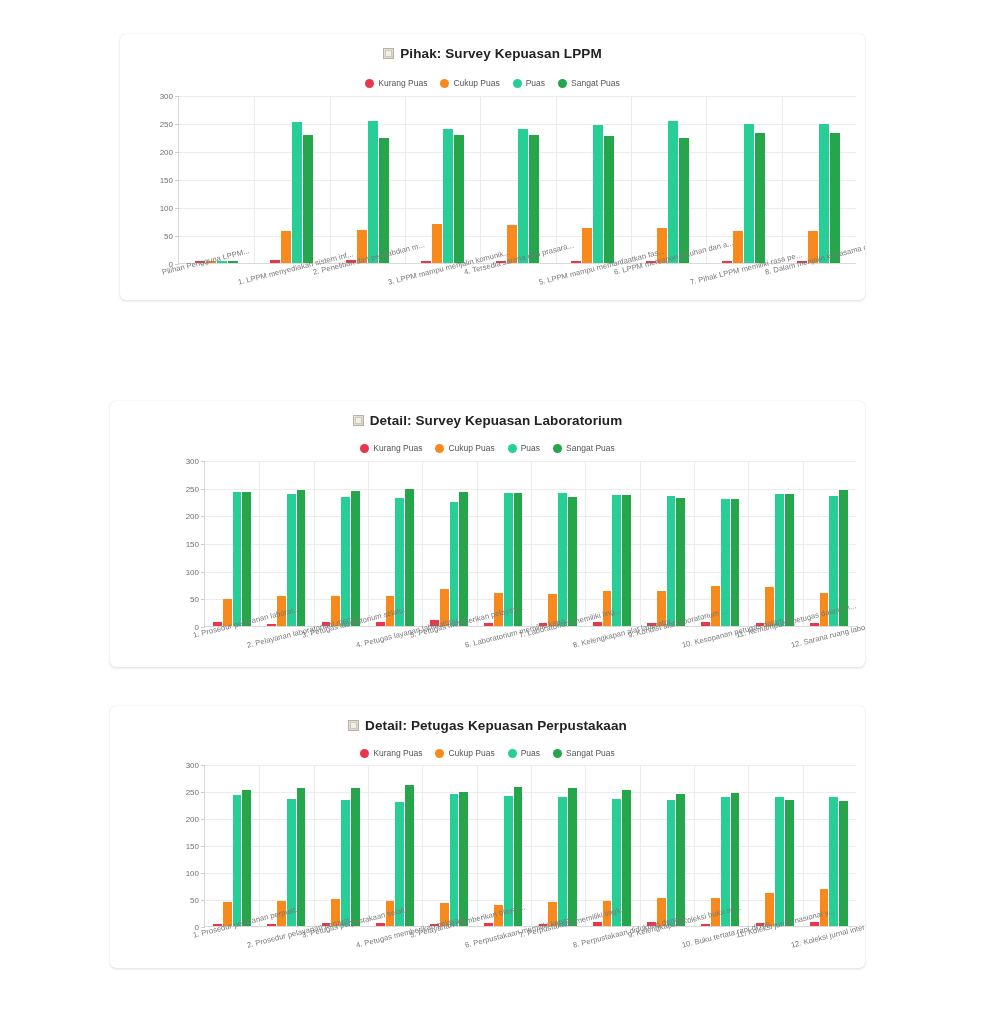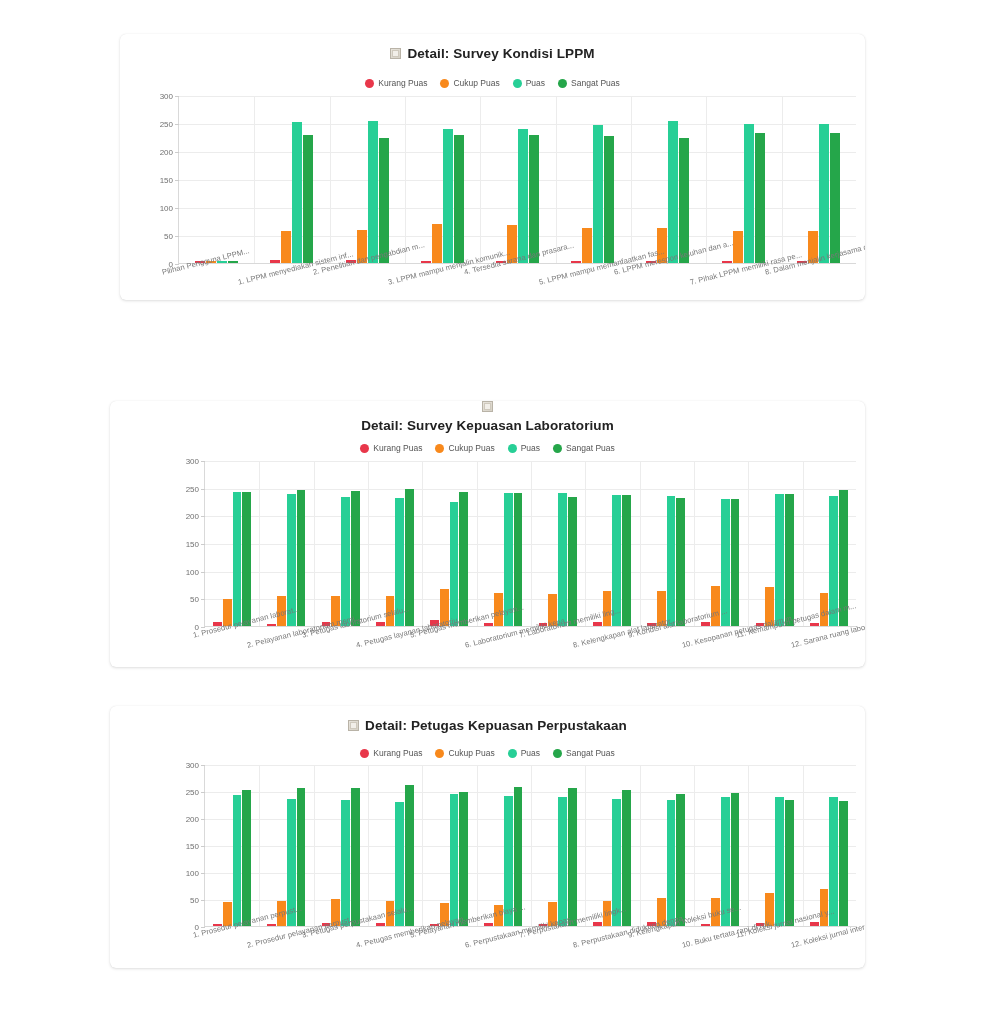--- a/index.html
+++ b/index.html
@@ -142,21 +142,21 @@
   }
 </style>
 </head>
 <body>
 
 <div class="page">
 
 <div class="card" style="left: 120px; top: 34px; width: 745px; height: 266px;">
       <div class="card-title" style="position: absolute; left: 0px; right: 0px; top: 12px;">
         <span class="title-icon"></span>
-        <span>Detail: Survey Kondisi LPPM</span>
+        <span>Pihak: Survey Kepuasan LPPM</span>
       </div>
       <div class="legend" style="position: absolute; left: 0px; right: 0px; top: 44px;">
         <div class="legend-item">
           <span class="legend-swatch" style="background: rgb(232, 55, 74);"></span>
           <span>Kurang Puas</span>
         </div>
         <div class="legend-item">
           <span class="legend-swatch" style="background: rgb(248, 137, 28);"></span>
           <span>Cukup Puas</span>
         </div>
@@ -261,21 +261,21 @@
         <div class="xlabel" style="left: 192.093px; top: 2px;">2. Penelitian dan pengabdian m...</div>
         <div class="xlabel" style="left: 267.427px; top: 12px;">3. LPPM mampu menjalin komunik...</div>
         <div class="xlabel" style="left: 342.76px; top: 2px;">4. Tersedia sarana dan prasara...</div>
         <div class="xlabel" style="left: 418.093px; top: 12px;">5. LPPM mampu memanfaatkan fas...</div>
         <div class="xlabel" style="left: 493.427px; top: 2px;">6. LPPM merespon keluhan dan a...</div>
         <div class="xlabel" style="left: 568.76px; top: 12px;">7. Pihak LPPM memiliki rasa pe...</div>
         <div class="xlabel" style="left: 644.093px; top: 2px;">8. Dalam menjalin kerjasama da...</div>
       </div>
     </div>
     <div class="card" style="left: 110px; top: 401px; width: 755px; height: 266px;">
-      <div class="card-title" style="position: absolute; left: 0px; right: 0px; top: 0; flex-direction: column;">
+      <div class="card-title" style="position: absolute; left: 0px; right: 0px; top: 12px;">
         <span class="title-icon"></span>
         <span>Detail: Survey Kepuasan Laboratorium</span>
       </div>
       <div class="legend" style="position: absolute; left: 0px; right: 0px; top: 42px;">
         <div class="legend-item">
           <span class="legend-swatch" style="background: rgb(232, 55, 74);"></span>
           <span>Kurang Puas</span>
         </div>
         <div class="legend-item">
           <span class="legend-swatch" style="background: rgb(248, 137, 28);"></span>

